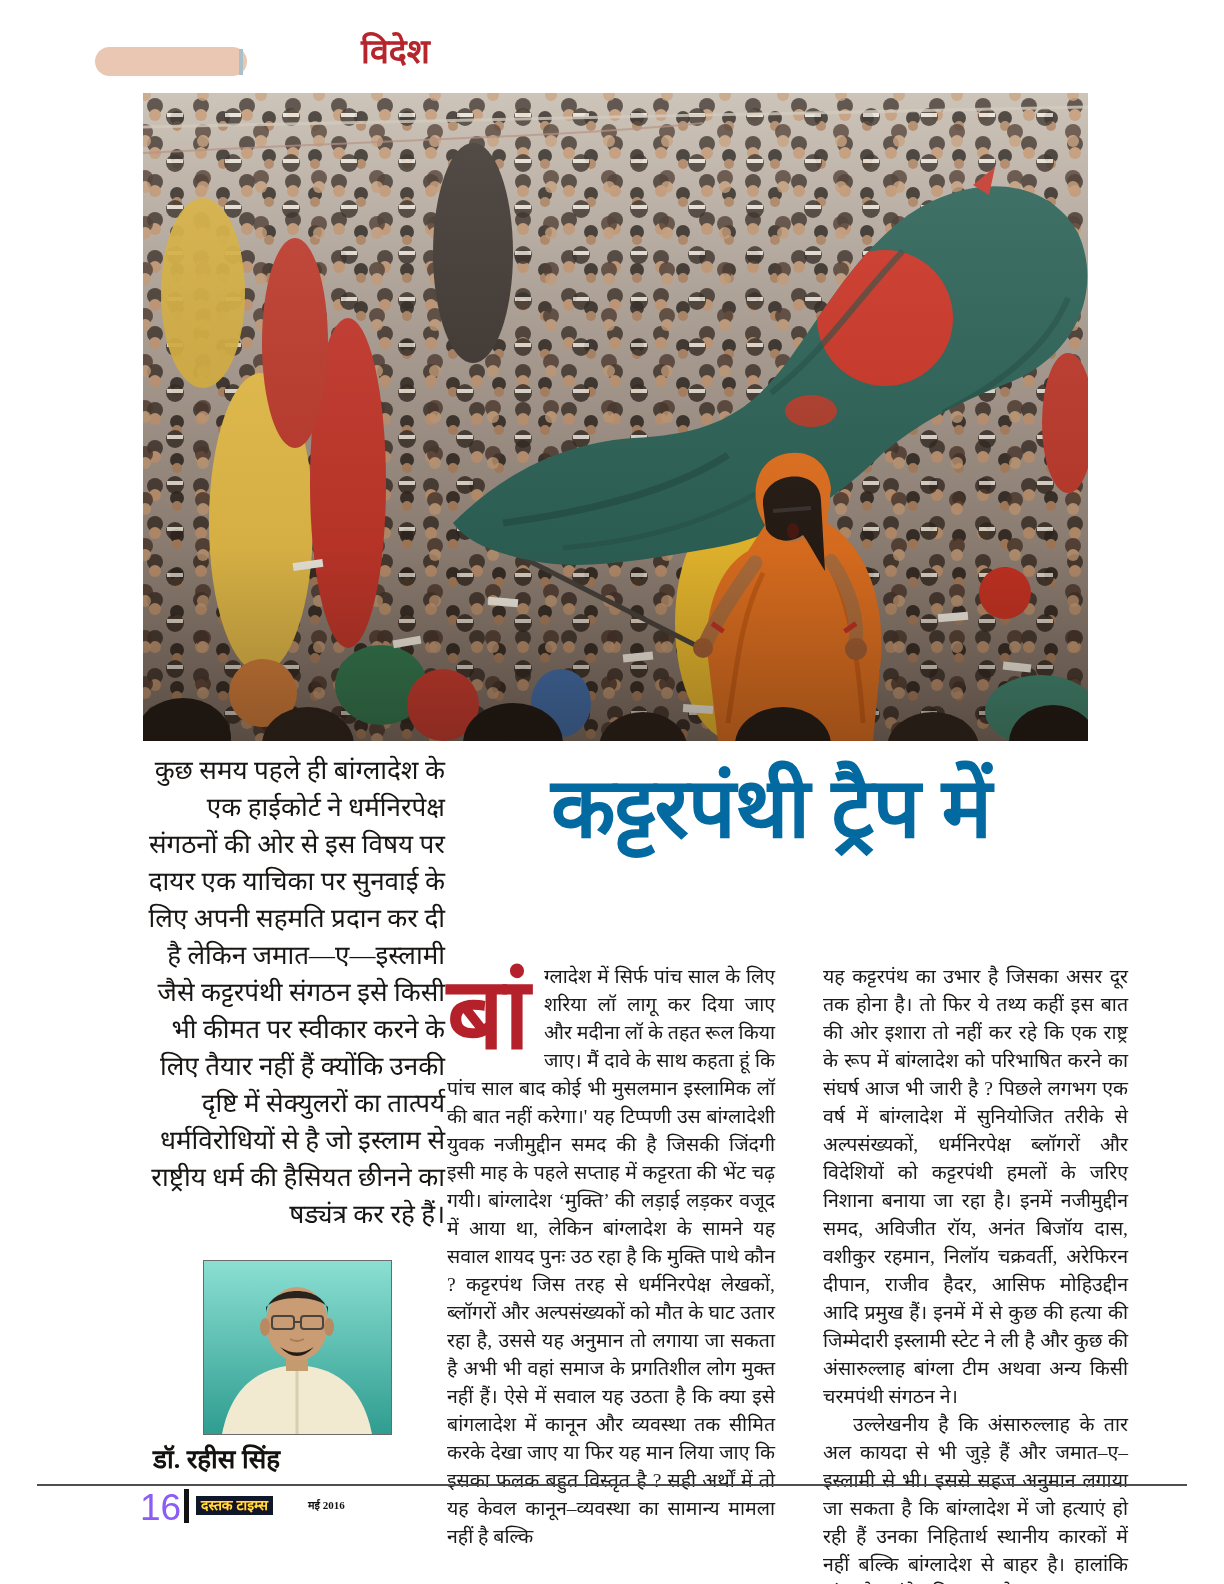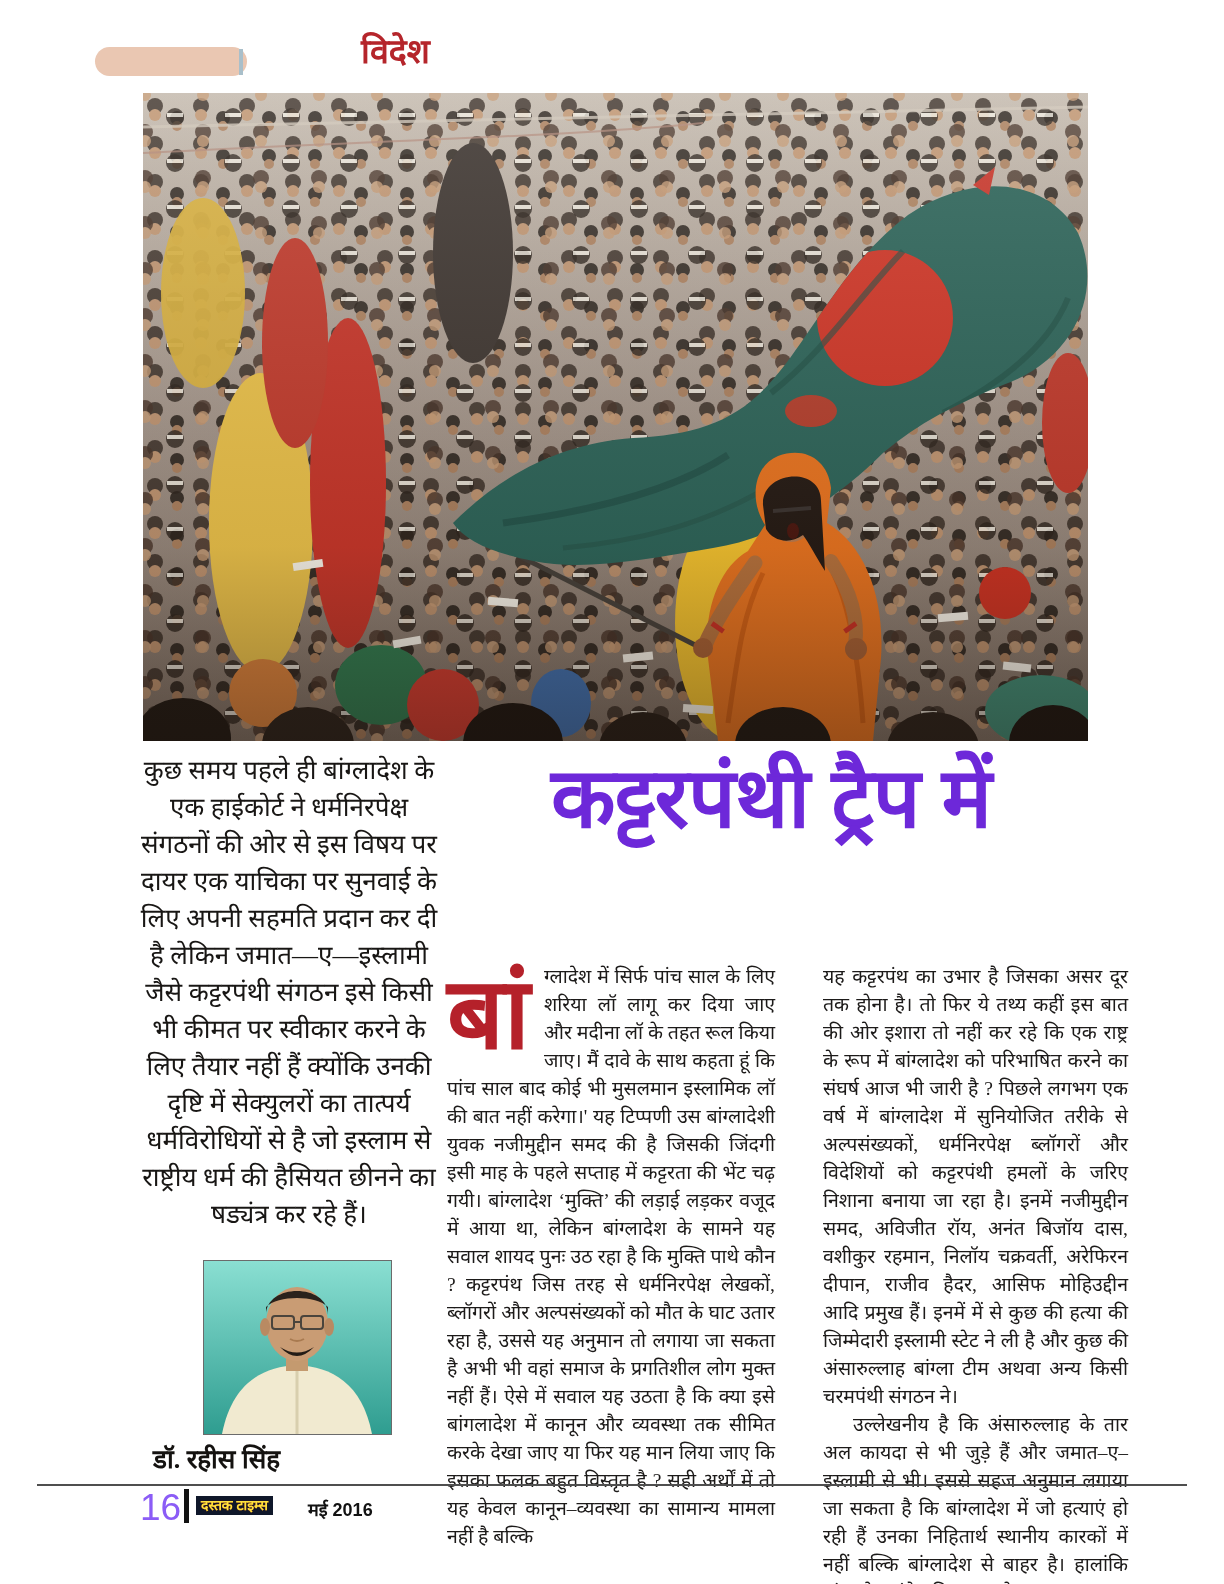--- a/index.html
+++ b/index.html
@@ -10,25 +10,25 @@
   
   .hdr-pill{position:absolute;left:95px;top:47px;width:152px;height:29px;border-radius:15px;background:#eac7b2;}
   .hdr-sep{position:absolute;left:239px;top:49px;width:4px;height:26px;background:#a9bfca;}
   .section-label{position:absolute;left:270px;top:32px;width:160px;text-align:right;
     font-size:34px;font-weight:bold;color:#b5252b;line-height:1.2;}
   
   .photo{position:absolute;left:143px;top:93px;width:945px;height:648px;overflow:hidden;background:#9a8d80;}
   .photo svg{display:block;}
   
   .intro{position:absolute;left:133px;top:752px;width:312px;height:452px;
-    font-size:26px;line-height:37px;text-align:center;color:#181614;}
+    font-size:26px;line-height:37px;text-align:right;color:#181614;}
   
   .headline{position:absolute;left:450px;top:746px;width:642px;text-align:center;
     font-family:"Liberation Sans","DejaVu Sans",sans-serif;font-weight:bold;}
-  .headline .l1{font-size:84px;line-height:104px;color:#6d28d9;letter-spacing:-1px;}
+  .headline .l1{font-size:84px;line-height:104px;color:#0369a1;letter-spacing:-1px;margin-top:10px;}
   .headline .l2{font-size:90px;line-height:100px;color:#c1272d;letter-spacing:-1px;}
   
   .col{position:absolute;top:963px;font-size:19.5px;line-height:28px;text-align:justify;color:#1c1a19;}
   .col1{left:447px;width:328px;height:500px;}
   .col2{left:823px;width:305px;height:500px;font-family:Liberation Serif, serif;}
   .dropcap{float:left;font-size:100px;line-height:88px;font-weight:bold;color:#b5212a;
     padding:6px 14px 0 0;font-family:"Liberation Sans","DejaVu Sans",sans-serif;}
   .col p{margin:0;}
   .col2 .p2{text-indent:30px;}
   
@@ -37,22 +37,22 @@
   .author-name{position:absolute;left:153px;top:1440px;width:290px;text-align:left;
     font-size:26px;font-weight:bold;color:#141210;}
   
   .footer-line{position:absolute;left:37px;top:1484px;width:1150px;height:2px;background:#4f4f4f;}
   .footer-page{position:absolute;left:140px;top:1487px;font-size:37px;font-weight:normal;
     font-family:"Liberation Sans","DejaVu Sans",sans-serif;color:#8b5cf6;}
   .footer-bar{position:absolute;left:184px;top:1489px;width:5px;height:34px;background:#121212;}
   .footer-logo{position:absolute;left:196px;top:1496px;height:19px;padding:0 5px;background:#0f172a;
     color:#ffe23d;font-size:14px;font-weight:bold;line-height:19px;
     font-family:"Liberation Sans","DejaVu Sans",sans-serif;text-shadow:0 0 1px #8d1408;}
-  .footer-date{position:absolute;left:308px;top:1497px;font-size:18px;font-weight:bold;
-    font-family:Liberation Sans, sans-serif;color:#121212;}
+  .footer-date{position:absolute;left:308px;top:1497px;font-size:11px;font-weight:bold;
+    font-family:Liberation Serif, serif;color:#121212;}
 </style>
 </head>
 <body>
 
 <div class="page">
 
   <div class="hdr-pill"></div>
   <div class="hdr-sep"></div>
   <div class="section-label">विदेश</div>
 

